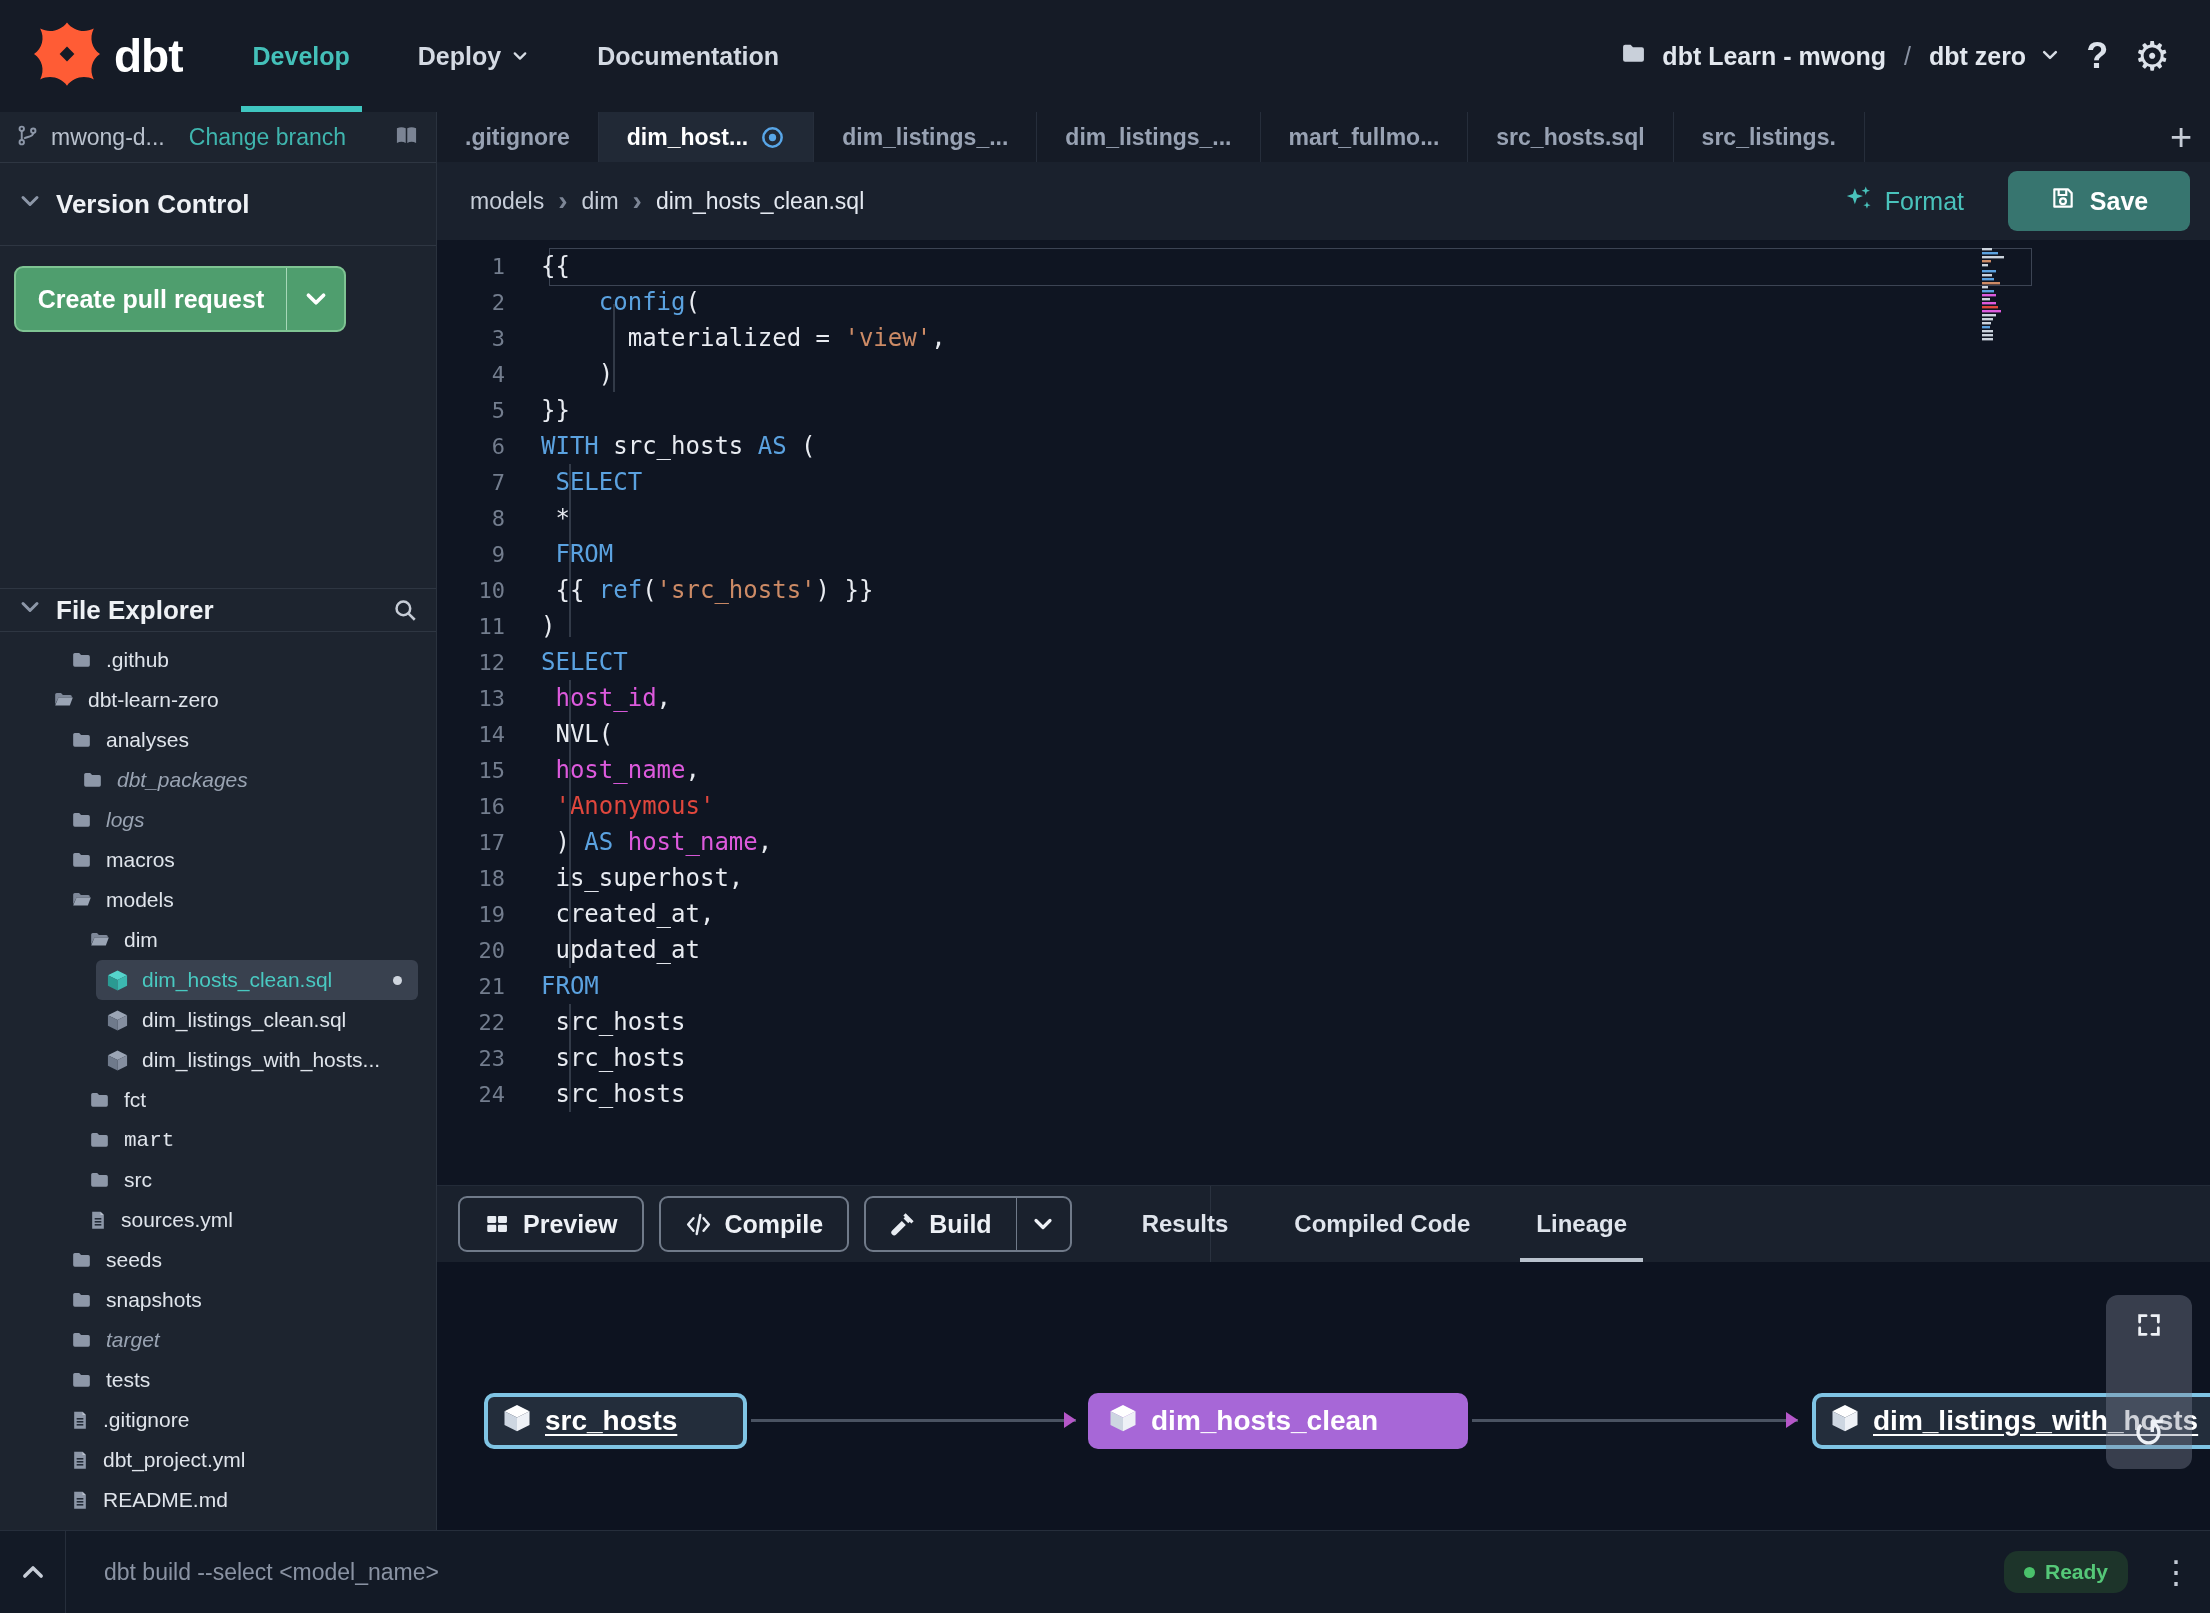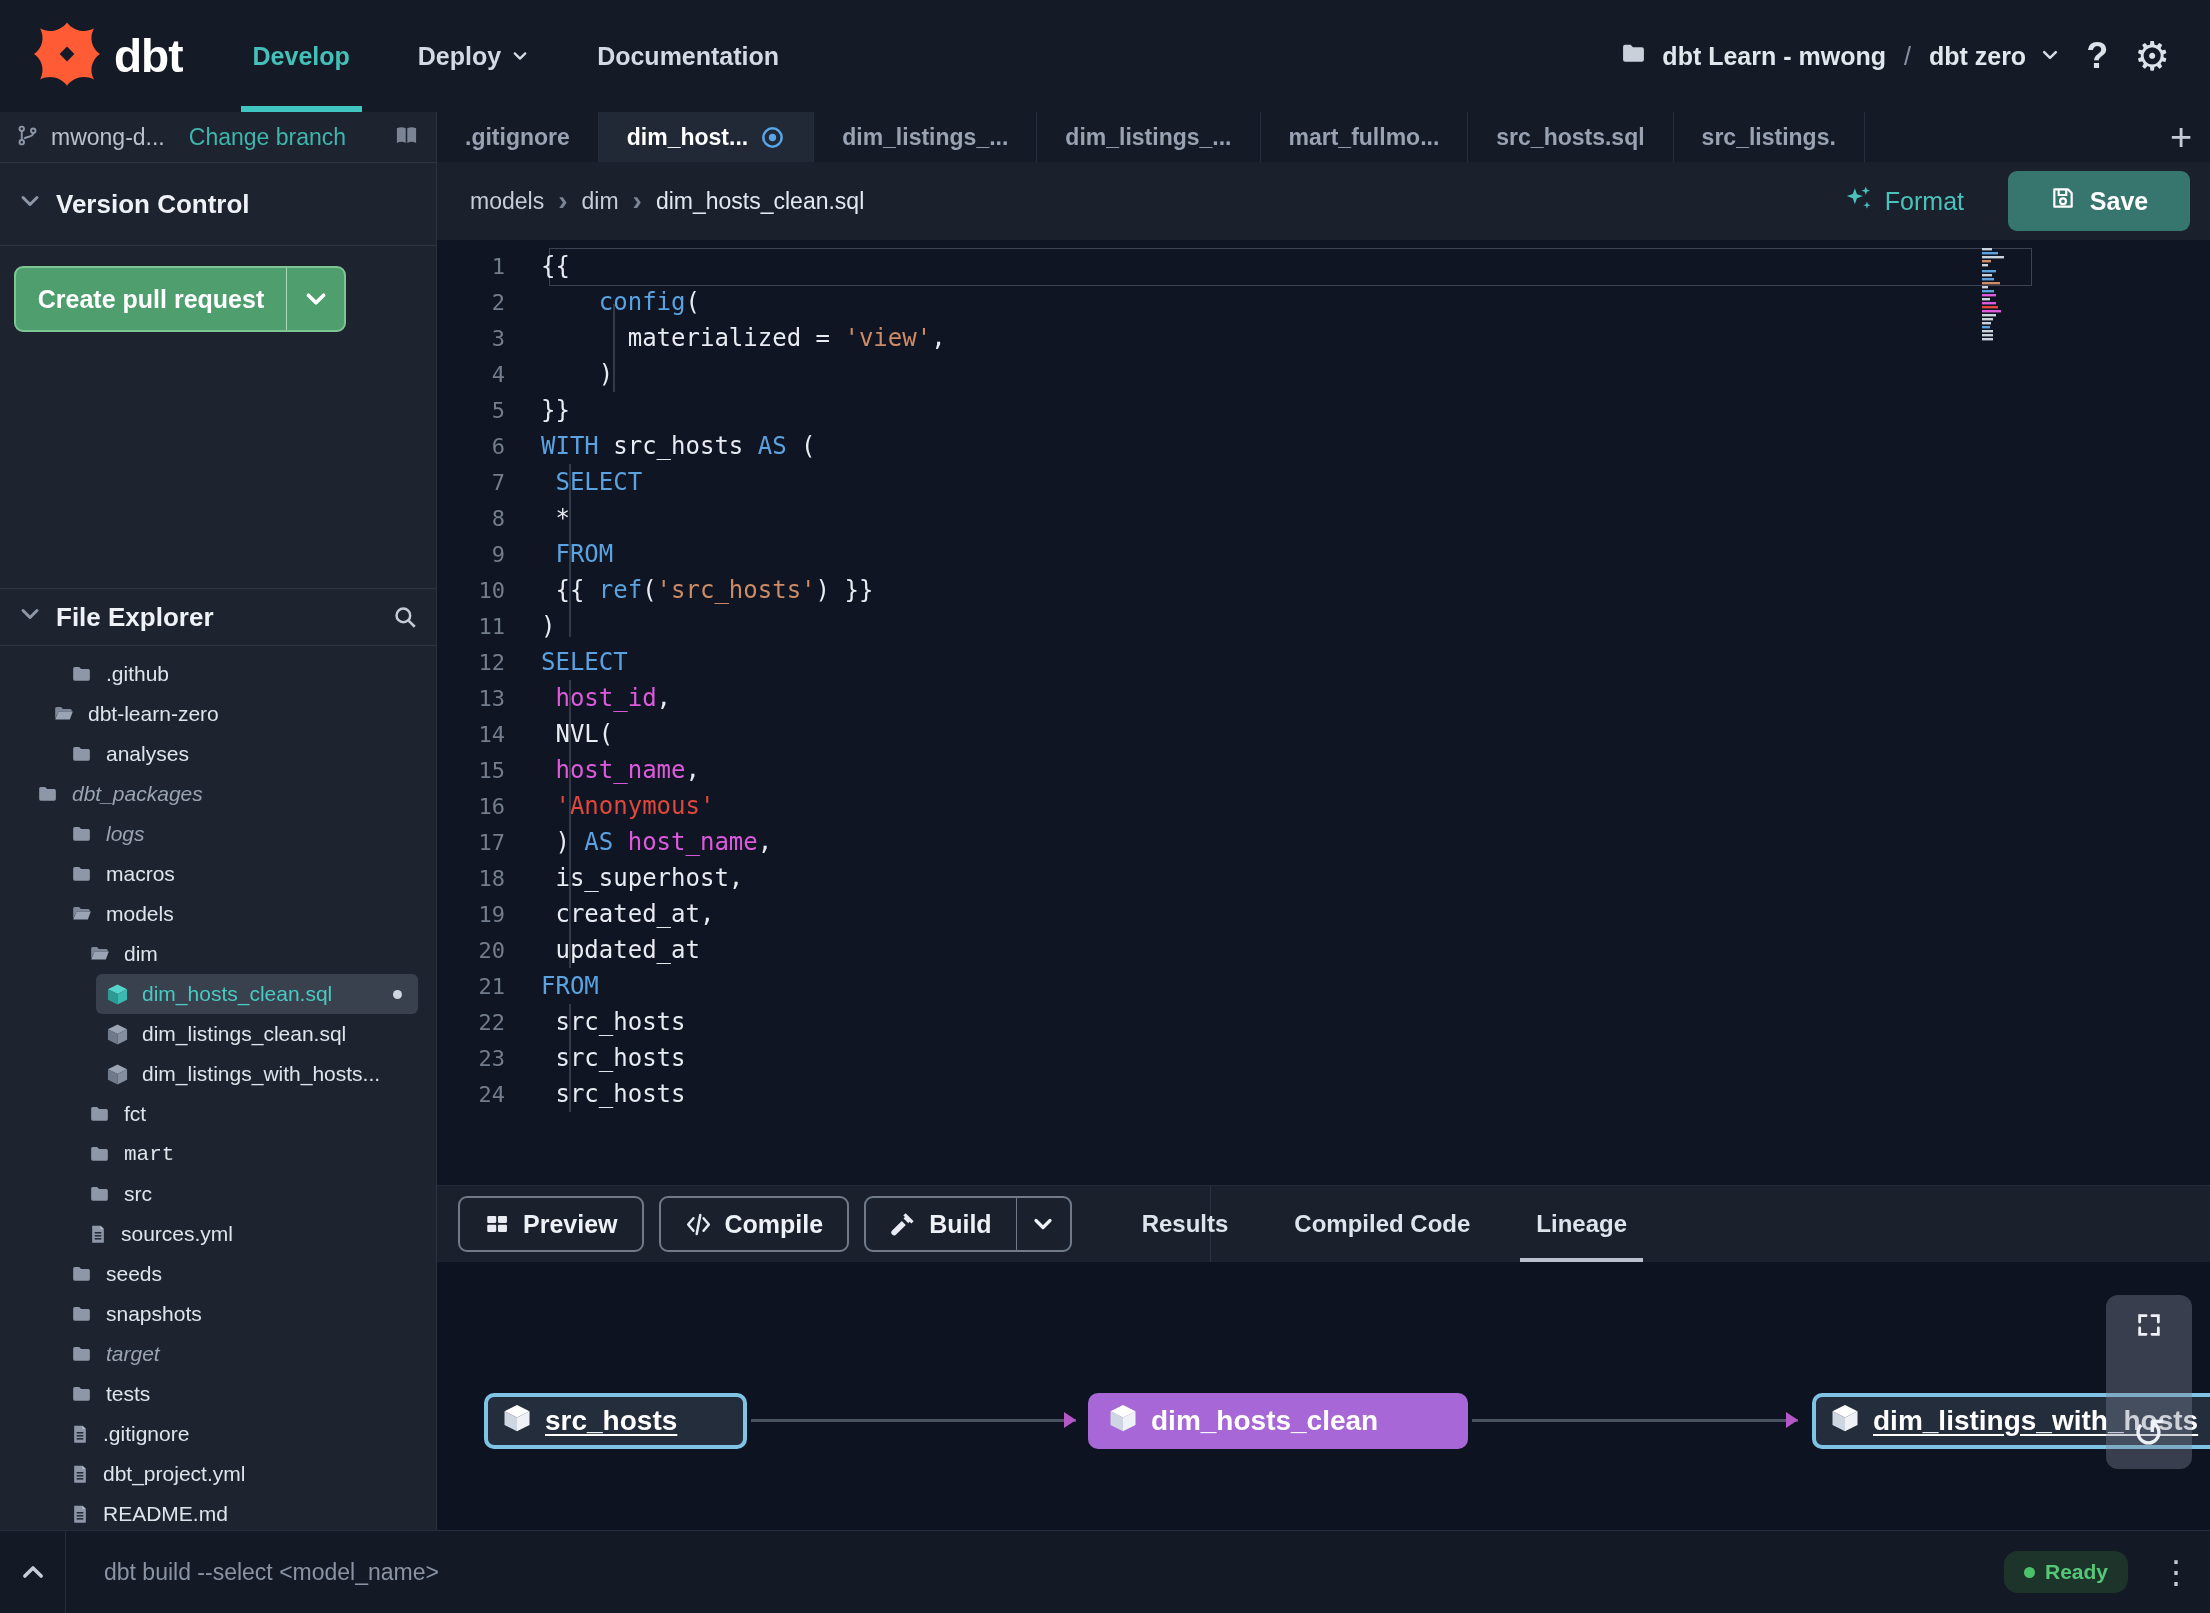--- a/index.html
+++ b/index.html
@@ -25,21 +25,21 @@
 
   
   .main{flex:1;display:flex;min-height:0;}
   .sidebar{width:437px;flex:none;background:#1d242f;border-right:1px solid #2a323e;display:flex;flex-direction:column;}
   .branch-row{height:50px;flex:none;display:flex;align-items:center;gap:12px;padding:0 16px;}
   .branch-name{color:#b9c1cd;font-size:23px;}
   .link{color:#3fb5ae;font-size:23px;margin-left:12px;cursor:pointer;}
   .book{margin-left:auto;cursor:pointer;}
   .sec-head{height:84px;flex:none;display:flex;align-items:center;gap:14px;padding:0 18px;
     border-top:1px solid #2e3642;border-bottom:1px solid #2e3642;color:#eef1f5;font-size:26px;font-weight:700;}
-  .sec-head.fe{height:58px;border-top:1px solid #2e3642;}
+  .sec-head.fe{height:44px;border-top:1px solid #2e3642;}
   .pr-area{padding:20px 14px;flex:none;}
   .pr-btn{display:flex;width:332px;height:66px;background:#4f9e6e;border:2px solid #7fc493;border-radius:9px;overflow:hidden;cursor:pointer;}
   .pr-main{flex:1;display:flex;align-items:center;justify-content:center;color:#fff;font-size:25px;font-weight:600;}
   .pr-caret{width:58px;border-left:1px solid #a6d8b8;display:flex;align-items:center;justify-content:center;}
   .spacer{height:236px;flex:none;}
   .tree{flex:1;overflow:hidden;padding-top:8px;}
   .trow{height:40px;display:flex;align-items:center;gap:13px;font-size:21px;color:#dfe4eb;cursor:pointer;white-space:nowrap;}
   .trow.muted{font-style:italic;color:#99a3b2;}
   .trow.sel{background:#39414f;border-radius:6px;margin-right:18px;color:#49c9c1;}
   .trow .ticon{display:flex;align-items:center;flex:none;}
@@ -216,21 +216,21 @@
             <span>dbt-learn-zero</span>
           </div>
           <div class="trow" style="padding-left: 70px;">
             <span class="ticon">
               <svg viewBox="0 0 24 24" width="23" height="20">
                 <path d="M2 5.5a2 2 0 0 1 2-2h5.2l2.3 2.5H20a2 2 0 0 1 2 2V18a2 2 0 0 1-2 2H4a2 2 0 0 1-2-2z" fill="#8d97a8"></path>
               </svg>
             </span>
             <span>analyses</span>
           </div>
-          <div class="trow muted" style="padding-left: 36px;">
+          <div class="trow muted" style="padding-left: 81px;">
             <span class="ticon">
               <svg viewBox="0 0 24 24" width="23" height="20">
                 <path d="M2 5.5a2 2 0 0 1 2-2h5.2l2.3 2.5H20a2 2 0 0 1 2 2V18a2 2 0 0 1-2 2H4a2 2 0 0 1-2-2z" fill="#8d97a8"></path>
               </svg>
             </span>
             <span>dbt_packages</span>
           </div>
           <div class="trow muted" style="padding-left: 70px;">
             <span class="ticon">
               <svg viewBox="0 0 24 24" width="23" height="20">

